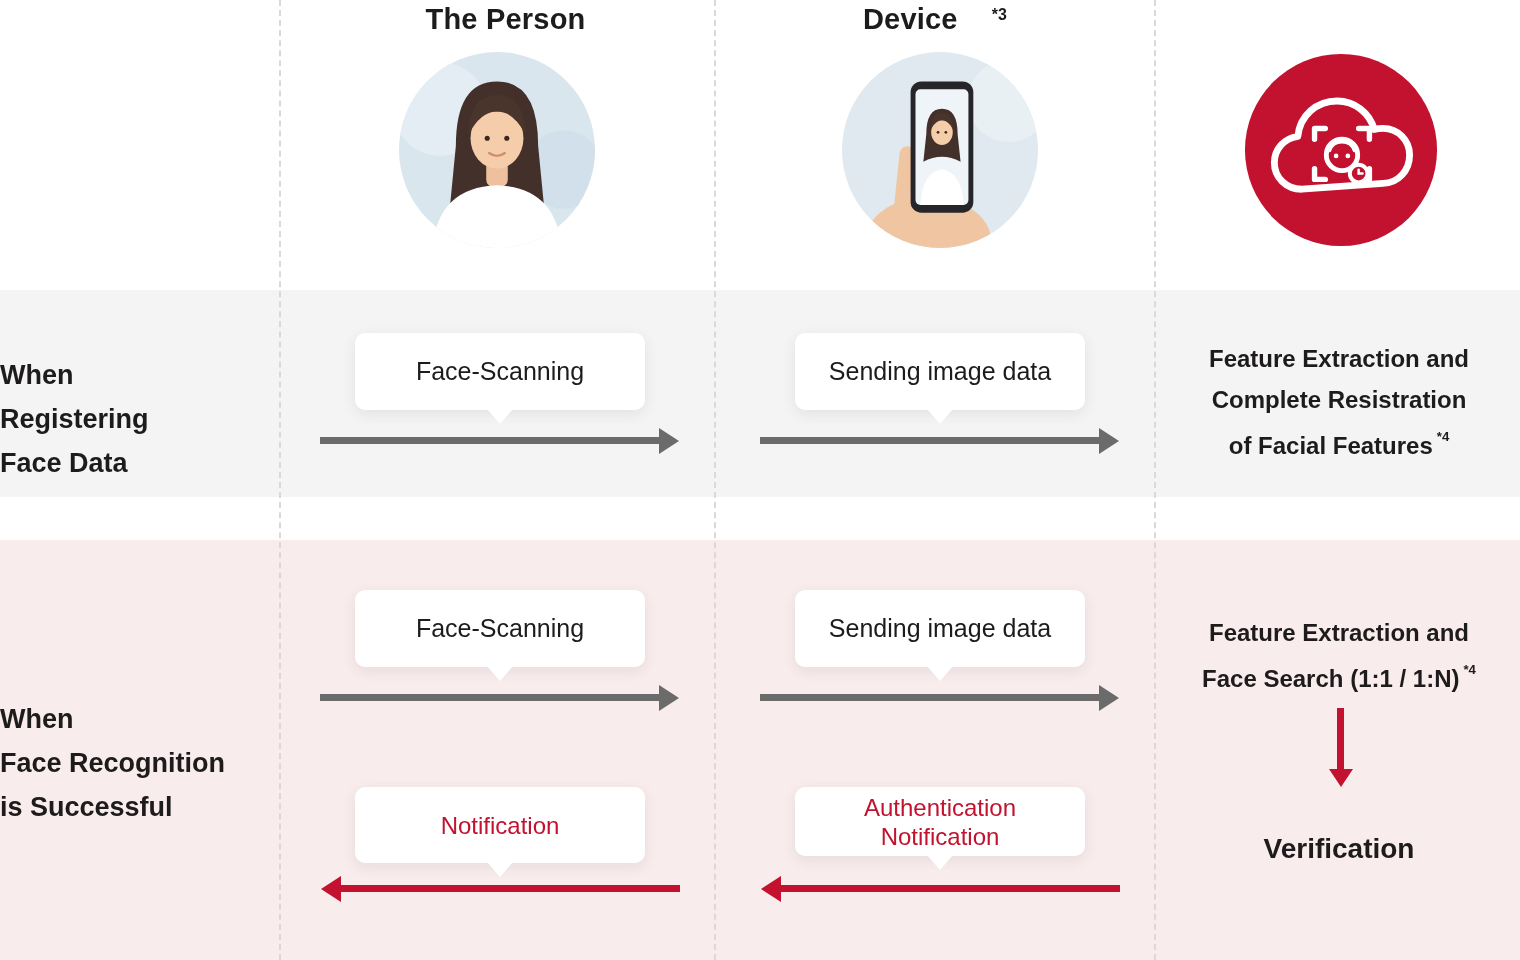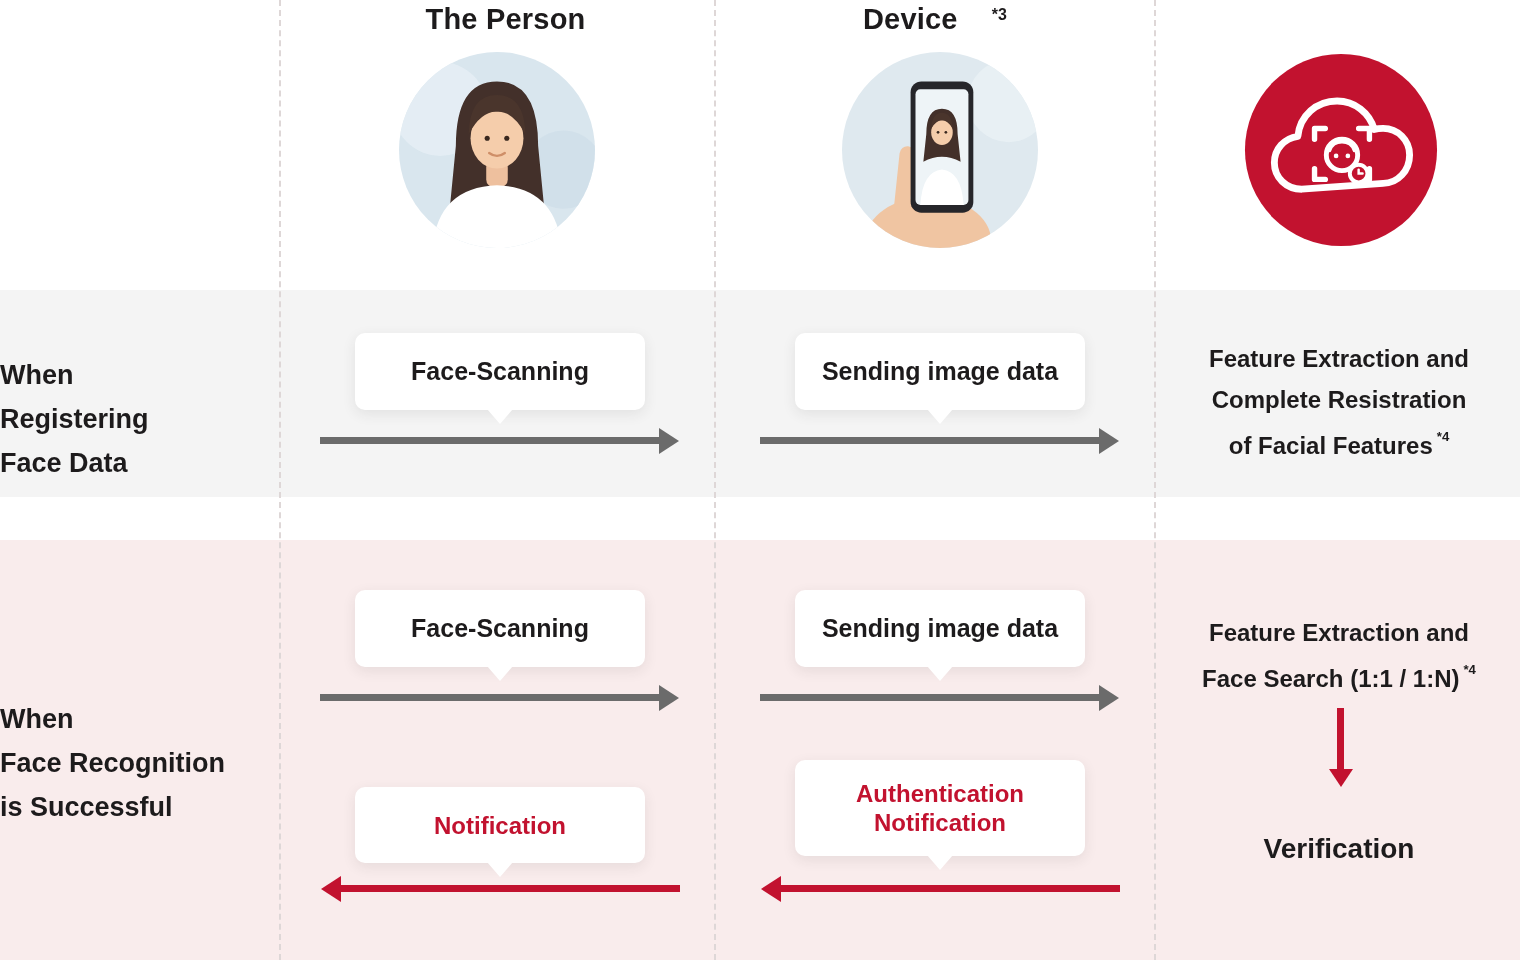--- a/index.html
+++ b/index.html
@@ -16,21 +16,21 @@
                font-size:29px; font-weight:800; letter-spacing:.2px; }
   .col-title sup { font-size:.55em; margin-left:2px; transform:translateY(-4px); }
 
   .avatar { position:absolute; width:196px; height:196px; }
 
   .row-label { position:absolute; left:0; width:280px; text-align:left; font-size:27px; font-weight:800;
                line-height:44px; white-space:pre-line;margin-top:21px; }
 
   .bubble { position:absolute; background:#ffffff; border-radius:10px; box-shadow:0 4px 14px rgba(40,40,40,.09);
             display:flex; align-items:center; justify-content:center; text-align:center;
-            font-weight:700; font-size:25px; }
+            font-weight:400; font-size:25px; }
   .bubble::after { content:""; position:absolute; left:50%; bottom:-14px; transform:translateX(-50%);
                    border:13px solid transparent; border-top:15px solid #ffffff; border-bottom:0; }
   .bubble.red-text { color:#c2122f; font-size:24px; line-height:29px; white-space:pre-line; }
 
   .arr { position:absolute; height:7px; }
   .arr.grey { background:#6b6b6b; }
   .arr.red  { background:#c2122f; }
   .arr.head-right::after { content:""; position:absolute; top:50%; right:-19px; transform:translateY(-50%);
                            border:13px solid transparent; border-right:0; border-left:20px solid #6b6b6b; }
   .arr.red.head-left::before { content:""; position:absolute; top:50%; left:-19px; transform:translateY(-50%);
@@ -167,19 +167,19 @@
   </div>
 
   <div class="arr-down" style="left:1337px; top:708px; height:62px;"></div>
   <div class="verify" style="top:833px;">Verification</div>
 
   <div class="bubble red-text" style="left:355px; top:787px; width:290px; height:76px;">
     <span>Notification</span>
   </div>
   <div class="arr red head-left" style="left:340px; top:885px; width:340px;"></div>
 
-  <div class="bubble red-text" style="left:795px; top:760px; width:290px; height:96px;">
+  <div class="bubble red-text" style="left:795px; top:787px; width:290px; height:69px;">
     <span class="ml">Authentication
 Notification</span>
   </div>
   <div class="arr red head-left" style="left:780px; top:885px; width:340px;"></div>
 
 </div>
 
 </body></html>

